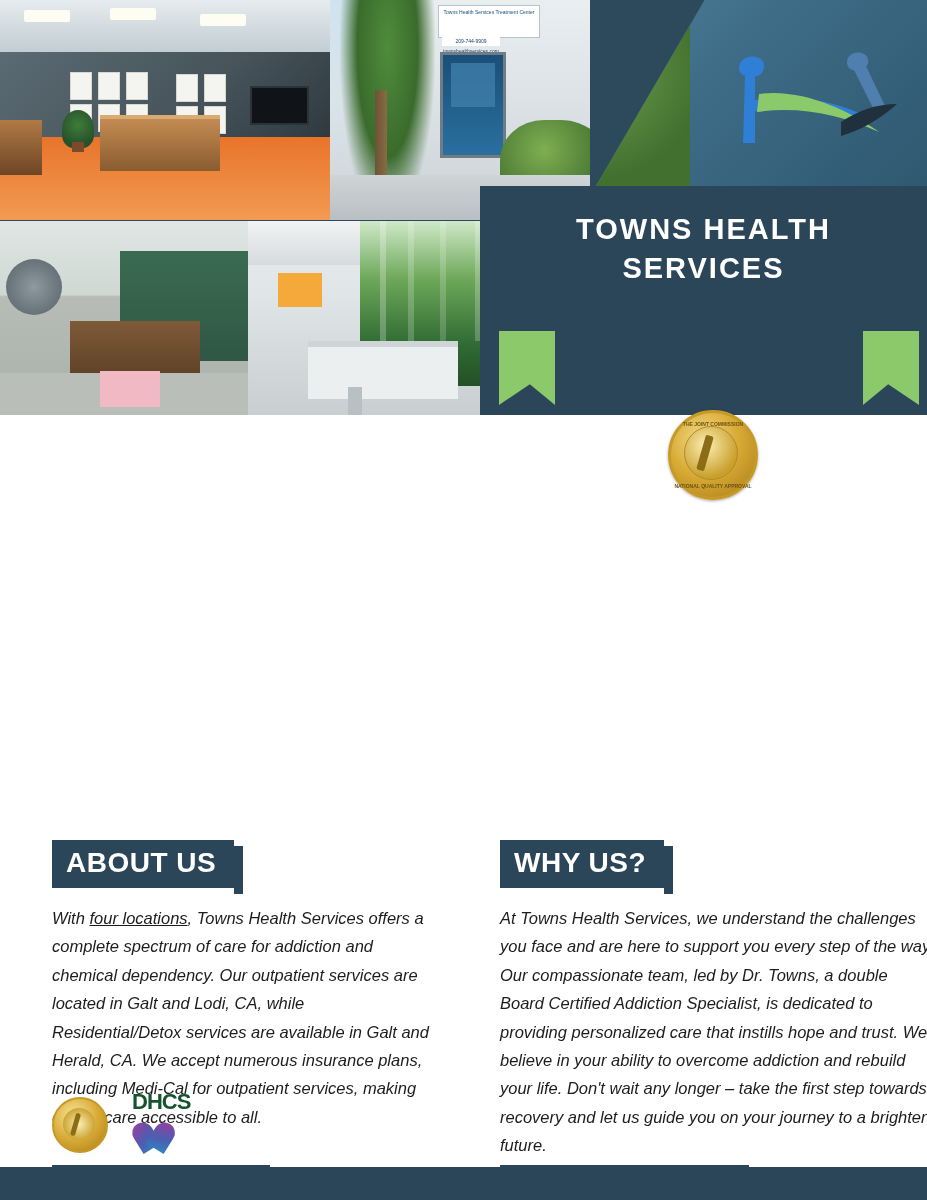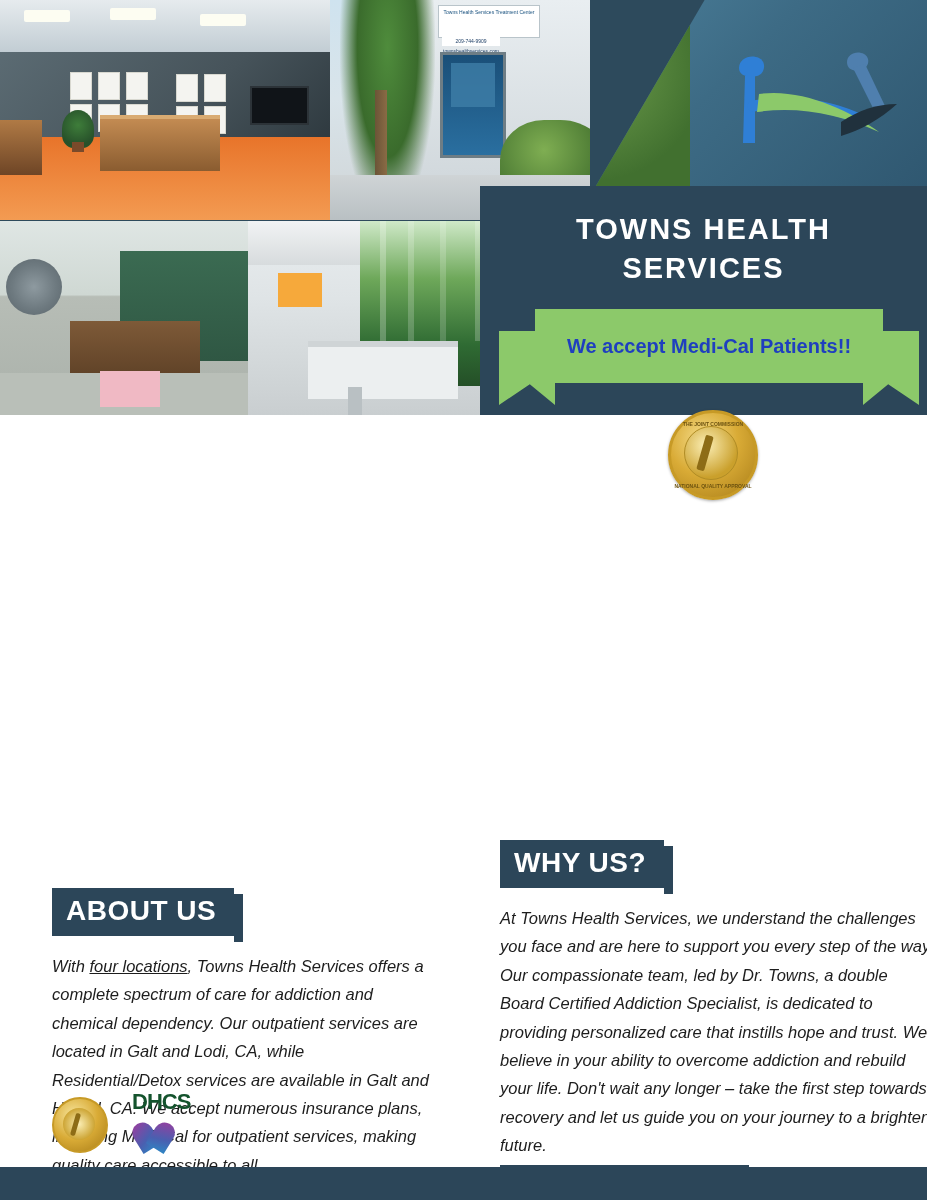--- a/index.html
+++ b/index.html
@@ -237,21 +237,21 @@
     background:#8d6c16; transform: rotate(16deg); border-radius:2px;
   }
   .seal .t-top, .seal .t-bot {
     position:absolute; width:100%; text-align:center; font-size:5px; color:#6d5310; font-weight:bold;
   }
   .seal .t-top { top:8px; }
   .seal .t-bot { bottom:8px; }
 
   
   .content { position:relative; width:927px; }
-  .col-left { position:absolute; left:52px; top:0; width:378px;margin-top:48px; }
+  .col-left { position:absolute; left:52px; top:0; width:378px; }
   .col-right { position:absolute; left:468px; top:0; width:435px;margin-left:32px; }
 
   .sec-head {
     display:inline-block;
     background:#2c4659;
     color:#ffffff;
     font-size:28px;
     font-weight:bold;
     letter-spacing:.5px;
     padding:7px 18px 9px 14px;
@@ -381,23 +381,20 @@
   </div>
 
   <div class="title-block">
     <div class="ttl">TOWNS HEALTH SERVICES</div>
   </div>
 </div>
 
 <div class="ribbon-wrap">
   <div class="ribbon-tail-l"></div>
   <div class="ribbon-tail-r"></div>
-  <div class="ribbon-main">
-    <span>We accept Medi-Cal Patients!!</span>
-  </div>
 </div>
 
 <div class="seal">
   <div class="inner"></div>
   <div class="mark"></div>
   <div class="t-top">THE JOINT COMMISSION</div>
   <div class="t-bot">NATIONAL QUALITY APPROVAL</div>
 </div>
 
 <div class="content">

